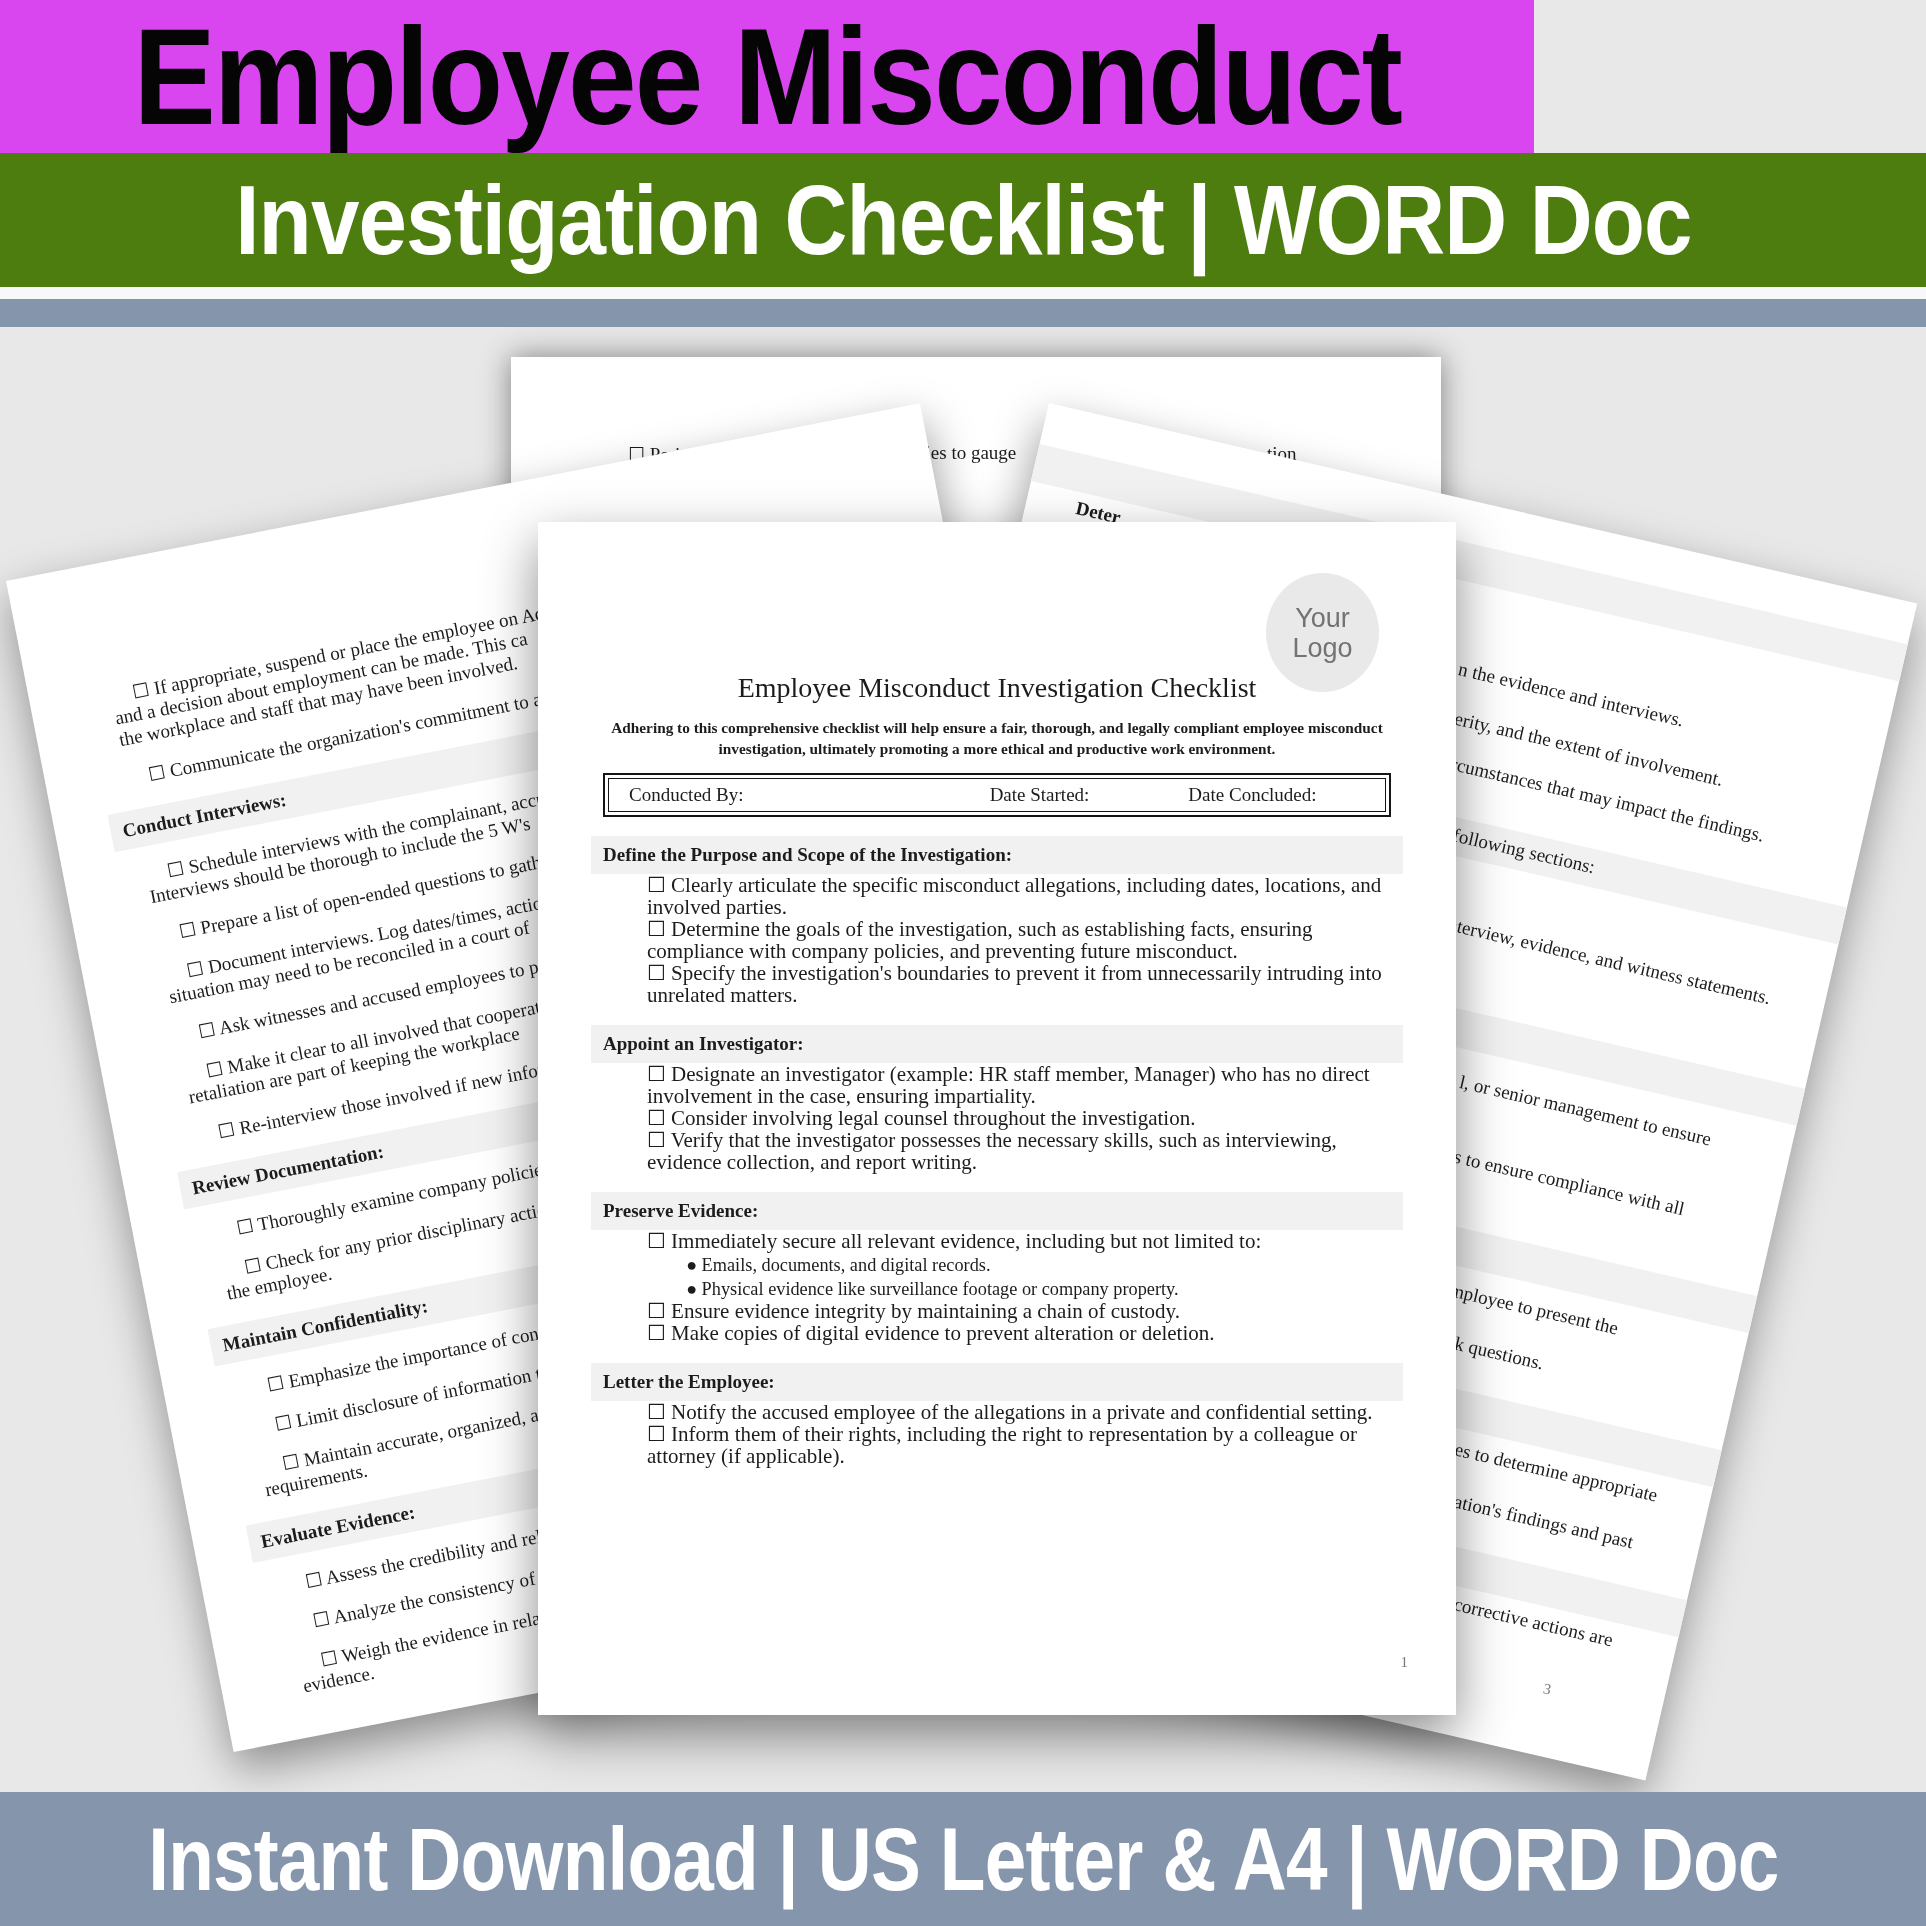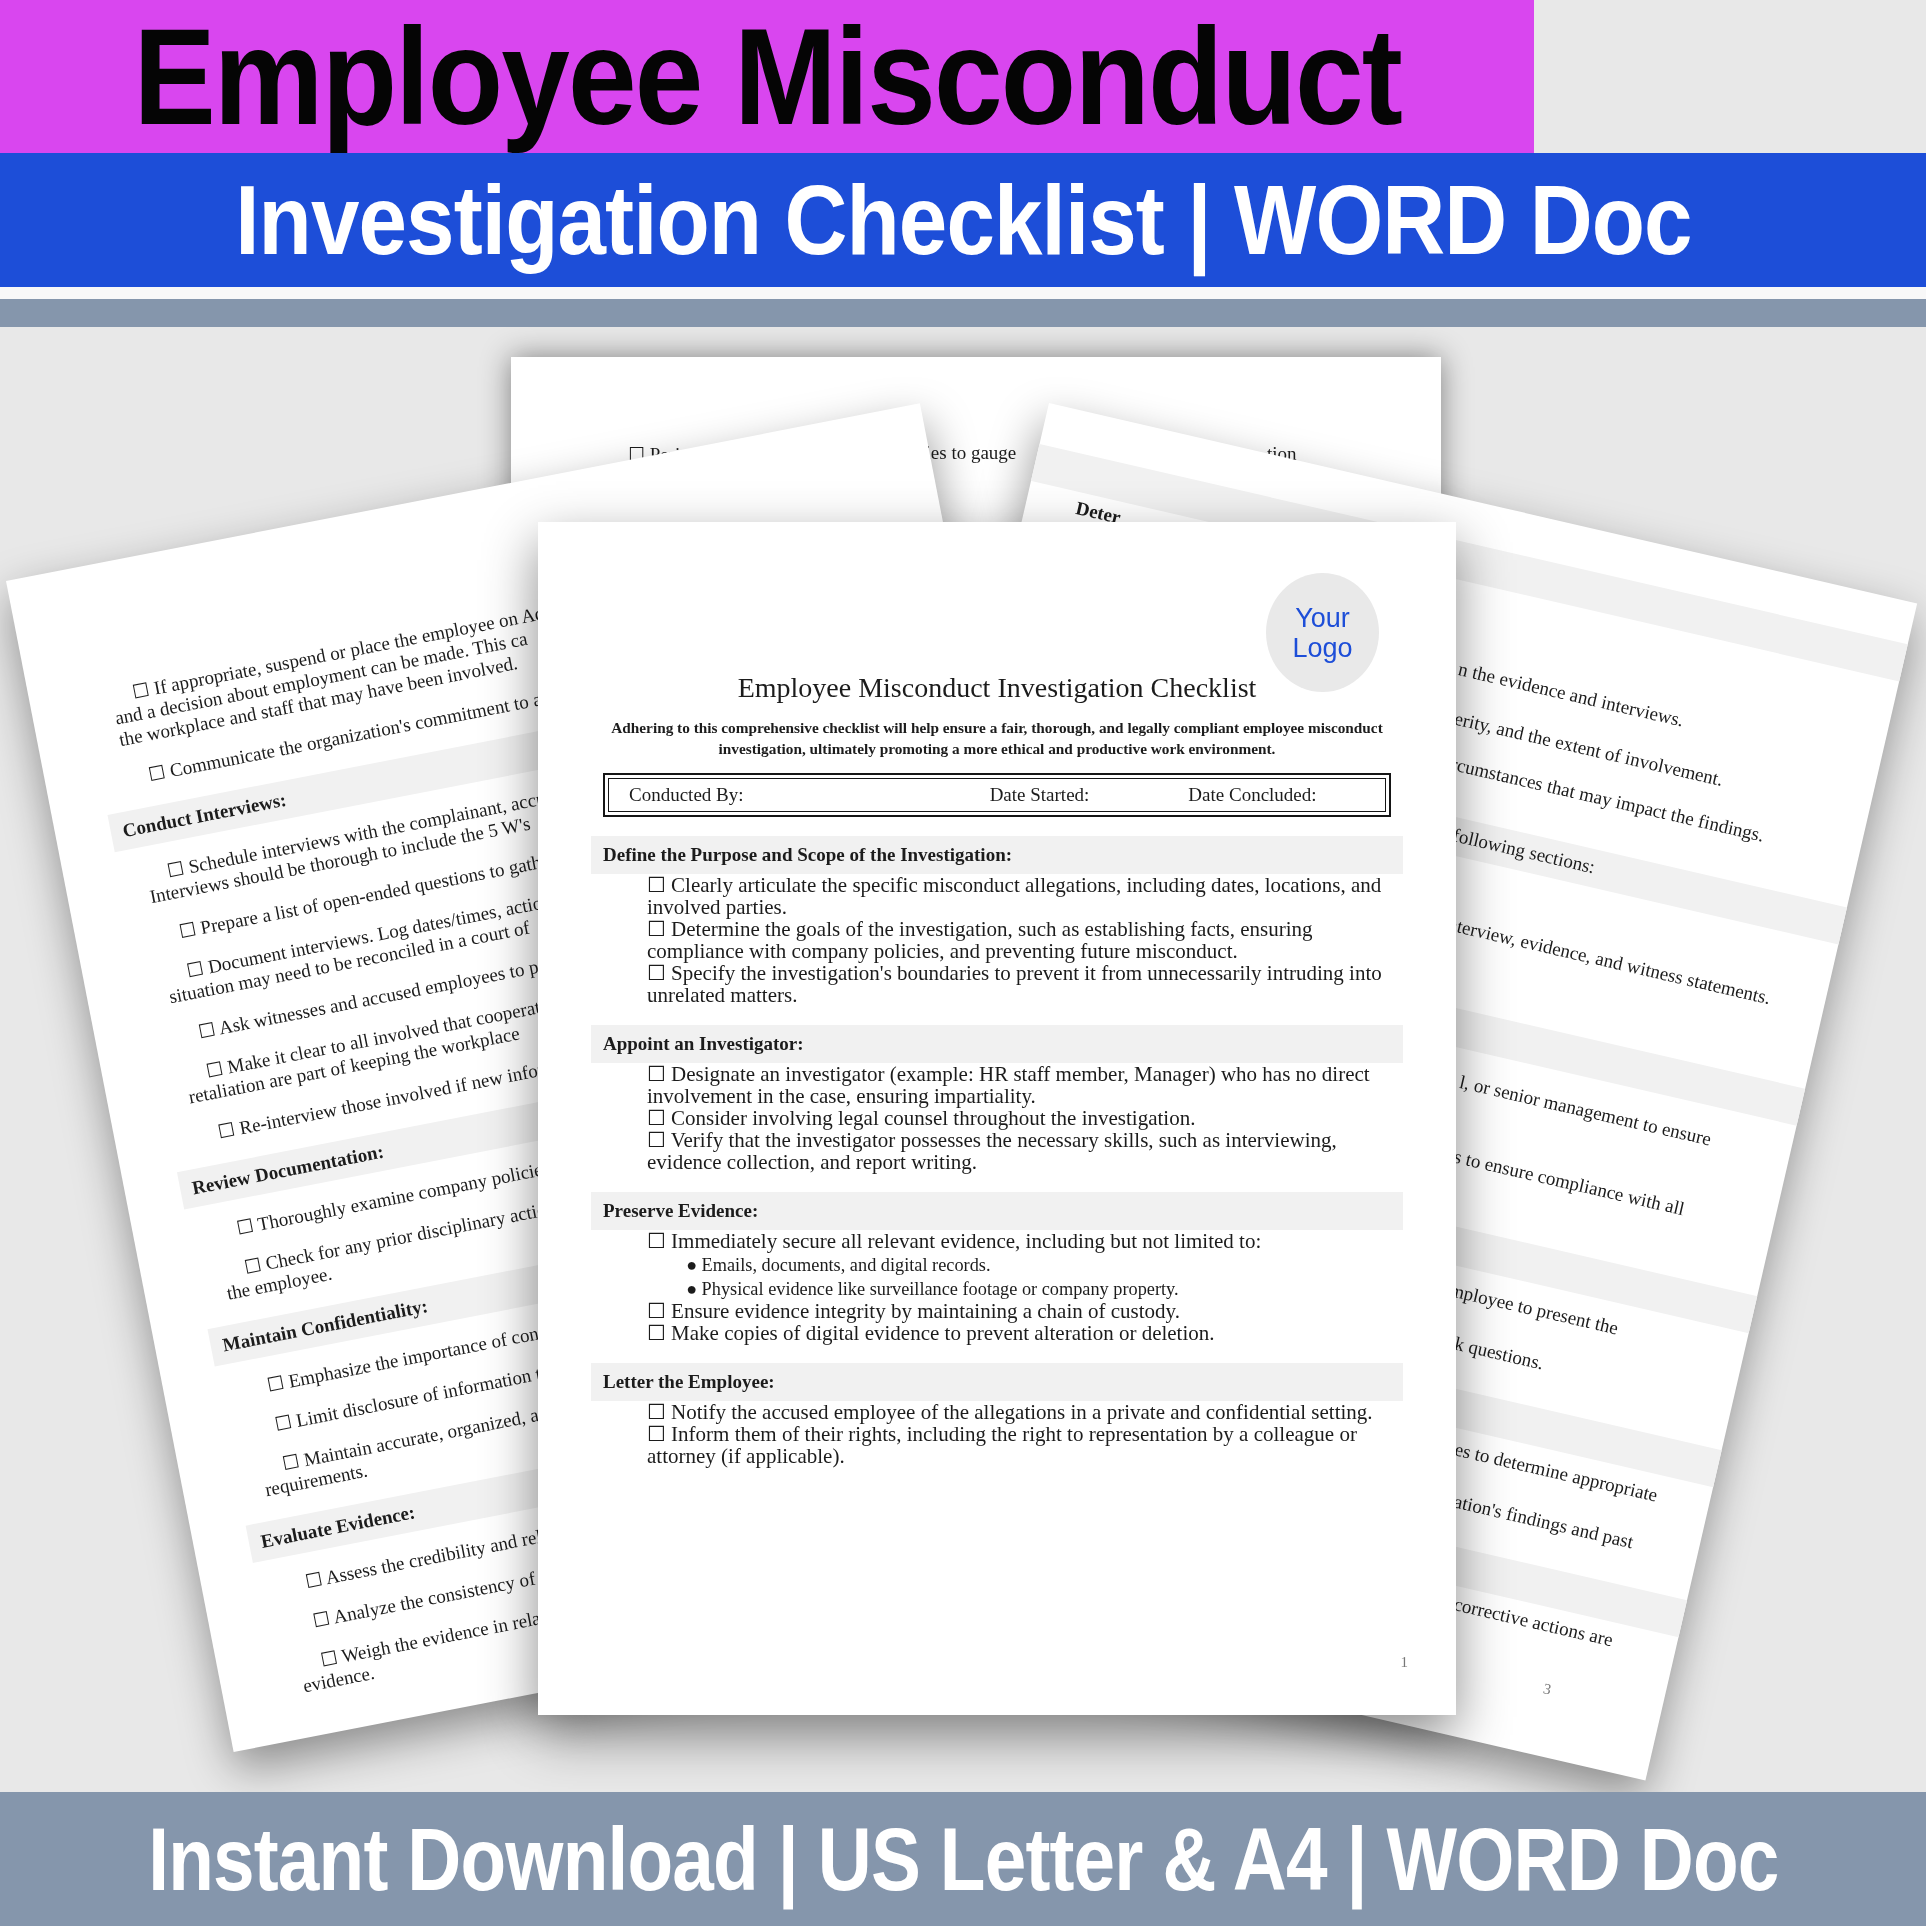--- a/index.html
+++ b/index.html
@@ -13,21 +13,21 @@
   .top-band{
     position:absolute;left:0;top:0;width:1534px;height:153px;background:#d946ef;
     display:flex;align-items:center;justify-content:center;z-index:20;
   }
   .top-band .big{
     font-family:"Liberation Sans","DejaVu Sans",sans-serif;
     font-weight:700;font-size:137px;line-height:139px;color:#050505;
     transform:scaleX(.90);transform-origin:center;letter-spacing:-2px;white-space:nowrap;
   }
   .blue-band1{
-    position:absolute;left:0;top:153px;width:1927px;height:134px;background:#1d4ed8;
+    position:absolute;left:0;top:153px;width:1927px;height:134px;background:#4d7c0f;
     display:flex;align-items:center;justify-content:center;z-index:20;
   }
   .blue-band1 .mid{
     font-family:"Liberation Sans","DejaVu Sans",sans-serif;
     font-weight:700;font-size:99px;color:#ffffff;transform:scaleX(.88);
     letter-spacing:-1px;white-space:nowrap;
   }
   .stripe{position:absolute;left:0;top:287px;width:1927px;height:12px;background:#f8f8f8;z-index:20;}
   .blue-band1b{position:absolute;left:0;top:299px;width:1927px;height:28px;background:#8596ac;z-index:20;}
   .bottom-band{
@@ -75,21 +75,21 @@
   
   .page-right .frag{position:absolute;}
   .page-right .rband{position:absolute;left:-10px;right:-10px;height:38px;background:#f1f1f1;}
   .page-right .hfrag{font-weight:700;}
   
   .page-back .frag{position:absolute;}
   
   .logo-badge{
     position:absolute;top:51px;right:77px;width:113px;height:119px;border-radius:50%;
     background:#e9e9e9;display:flex;flex-direction:column;align-items:center;justify-content:center;
-    font-family:"Liberation Sans","DejaVu Sans",sans-serif;font-size:27px;line-height:30px;color:#1d4ed8;
+    font-family:"Liberation Sans","DejaVu Sans",sans-serif;font-size:27px;line-height:30px;color:#737373;
   }
   .doc-title{margin-top:149px;text-align:center;font-weight:400;font-size:28px;line-height:34px;}
   .doc-sub{margin-top:12px;text-align:center;font-weight:700;font-size:15.3px;line-height:21px;}
   .meta-outer{margin-top:14px;border:2px solid #151515;padding:3px;}
   .meta-inner{border:1px solid #151515;display:flex;align-items:center;padding:5px 20px;font-size:19px;}
   .meta-c1{width:49%;}.meta-c2{width:27%;}.meta-c3{width:24%;}
   .page-center .band-head{margin:19px -12px 0 -12px;}
   .ci{margin-left:44px;font-size:21px;line-height:22px;}
   .cb-sub{margin-left:83px;margin-top:2px;font-size:18.3px;line-height:22px;}
   .pageno{position:absolute;font-size:15px;color:#777;}

